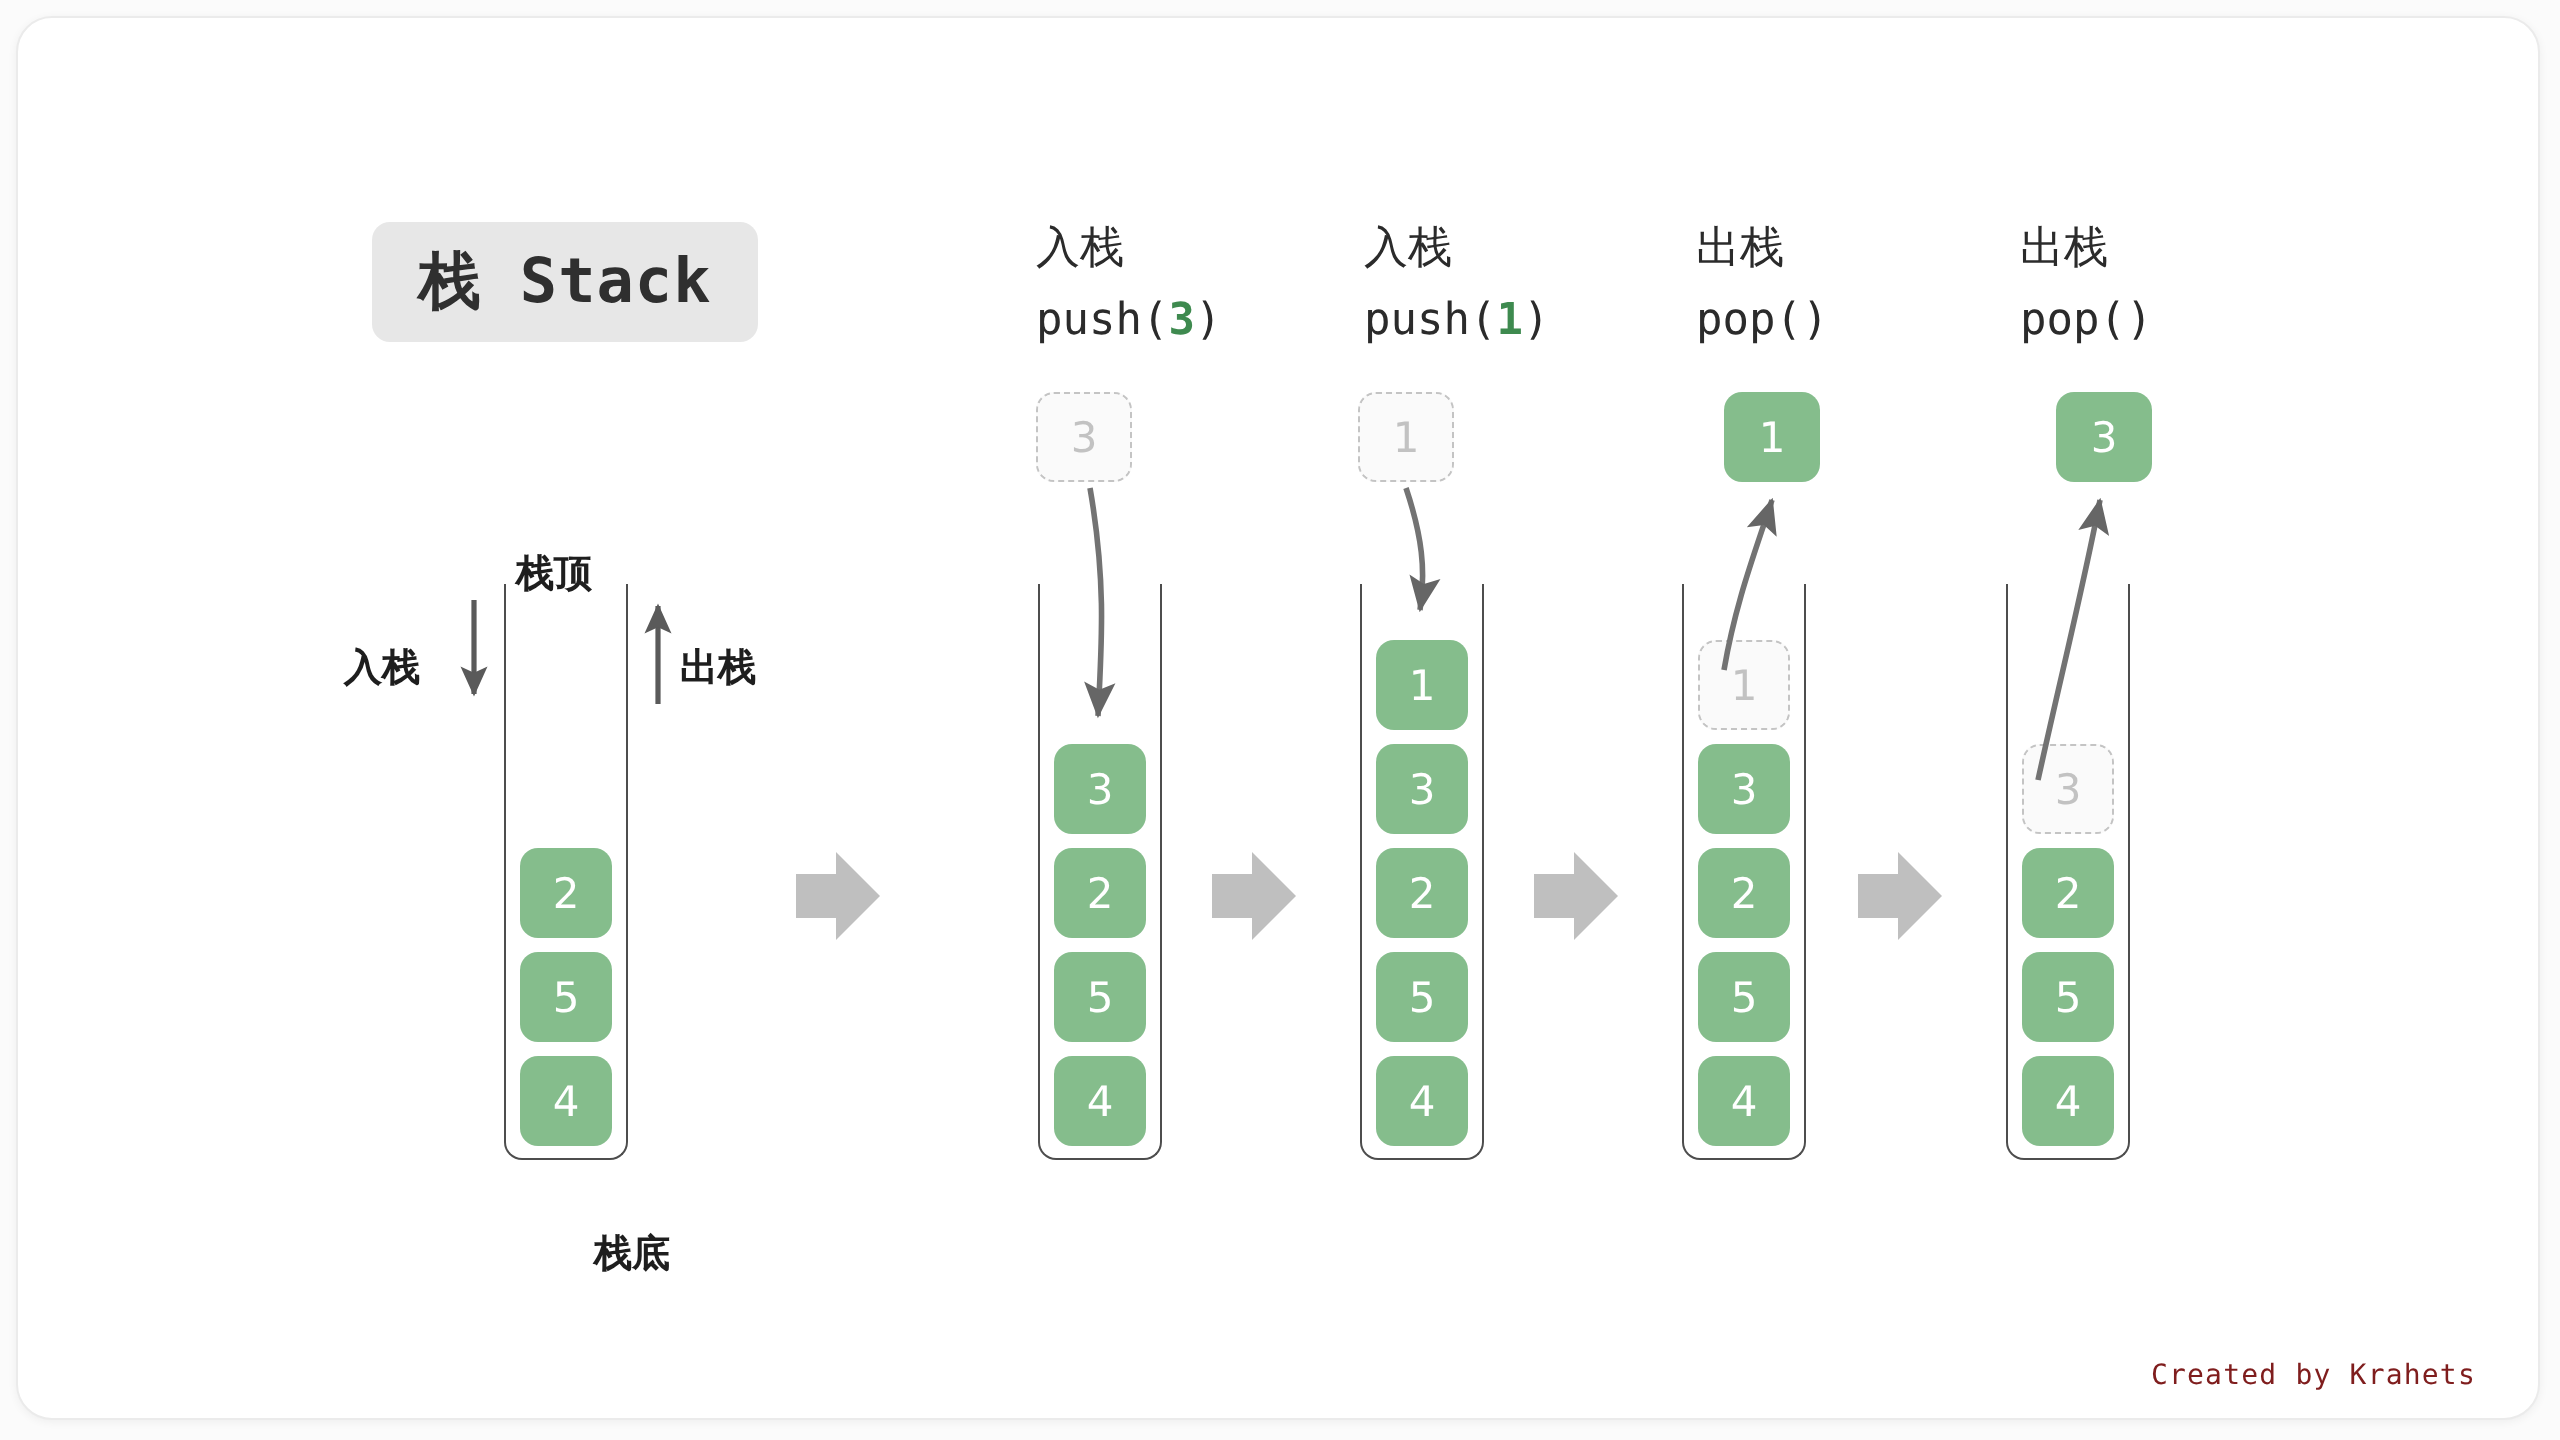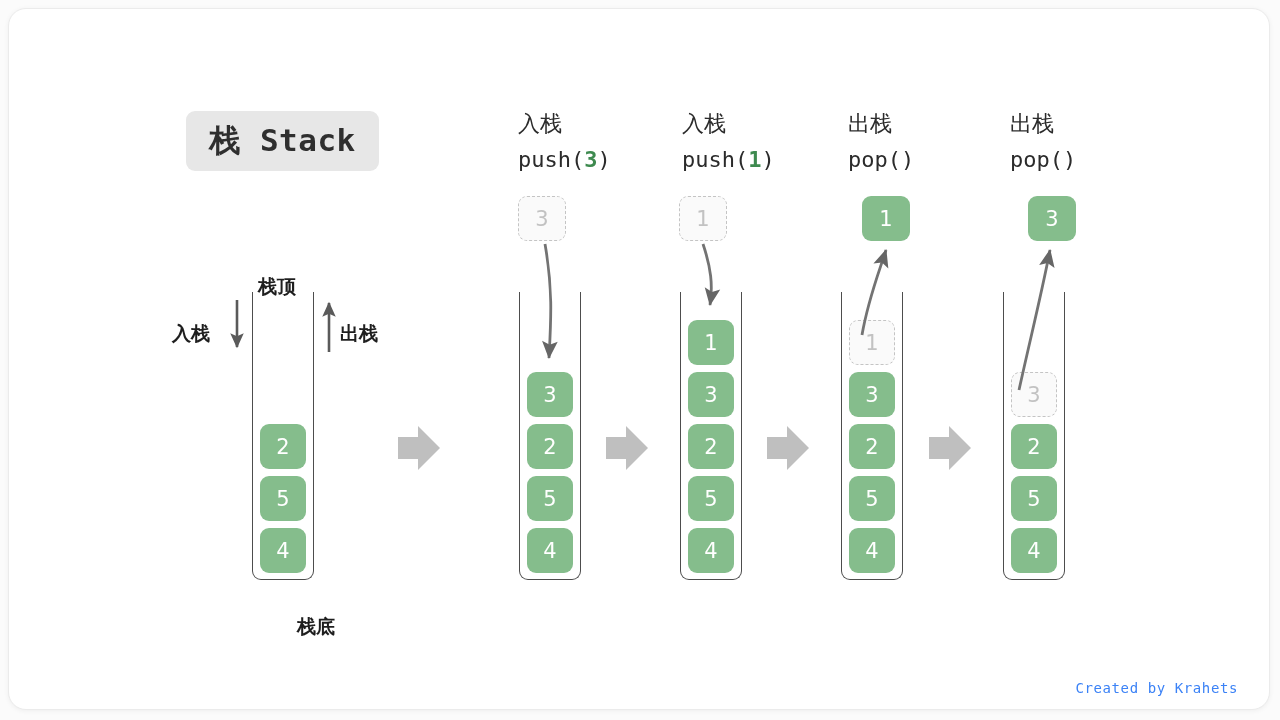--- a/index.html
+++ b/index.html
@@ -75,21 +75,21 @@
   .op-label .val {
     color: #3e8a4f;
     font-weight: bold;
   }
   .footer {
     position: absolute;
     right: 42px;
     bottom: 24px;
     font-family: "DejaVu Sans Mono", "Liberation Mono", monospace;
     font-size: 14px;
-    color: #3b82f6;
+    color: #7f1d1d;
     letter-spacing: 0.6px;
     white-space: nowrap;
   }
 
   
   .stack {
     position: absolute;
     width: 62px;
     height: 288px;
   }

